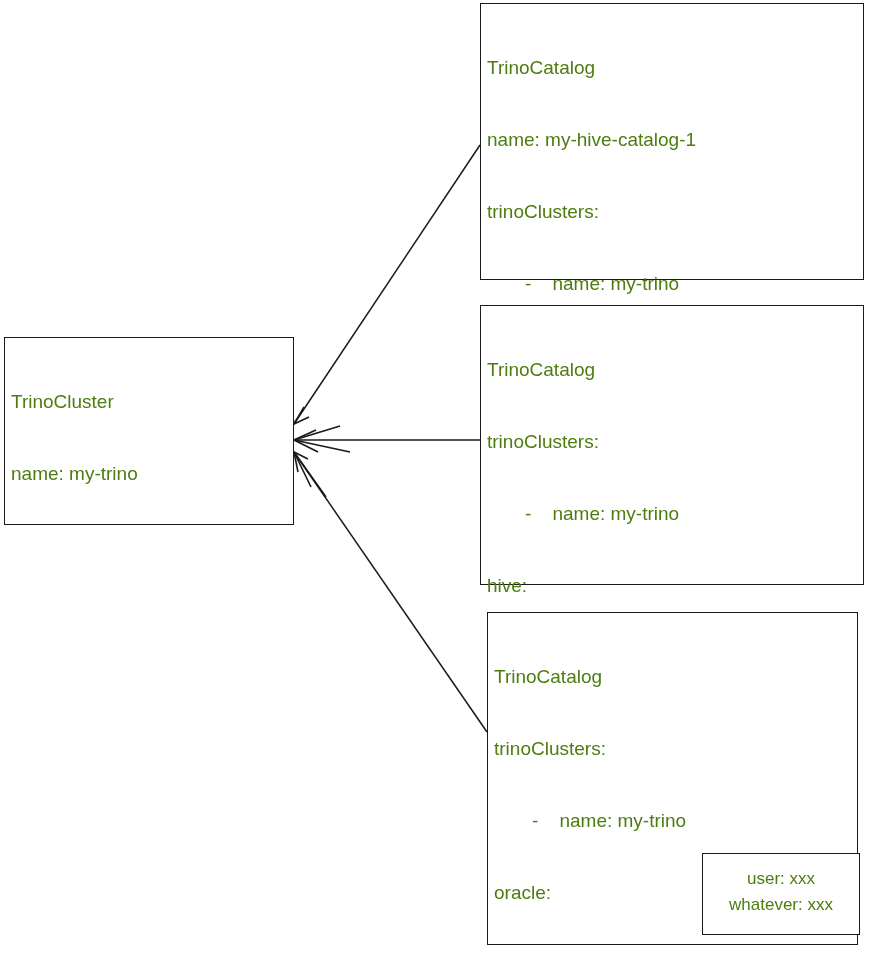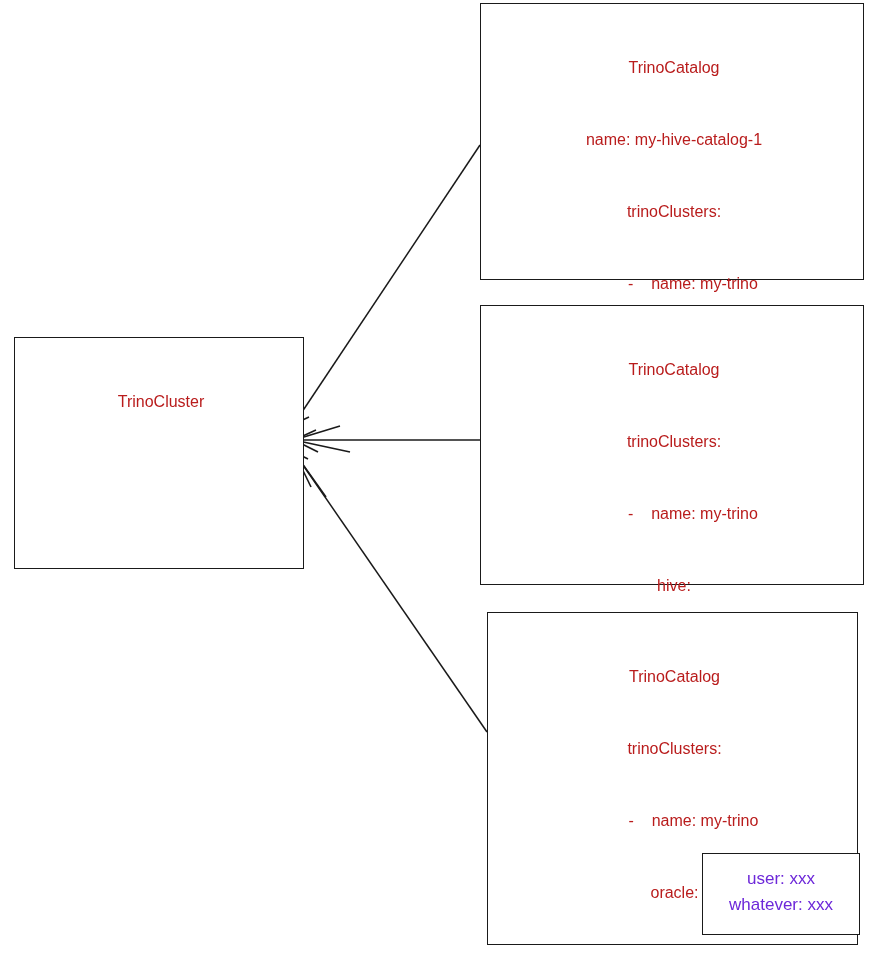--- a/index.html
+++ b/index.html
@@ -36,37 +36,36 @@
     right: 2px;
     font-size: 17px;
     line-height: 24px;
     color: #000000;
     white-space: pre;
   }
   .yaml-line {
     display: block;
     white-space: pre;
     font-family: "Liberation Sans", sans-serif;
-    font-size: 16px;
+    font-size: 19px;
     line-height: 24px;
-    color: #b91c1c;
-    text-align: center;
+    color: #4d7c0f;
   }
   .ind-0 { padding-left: 0px; }
   .ind-dash { padding-left: 2px; margin-left: 36px; }
   .ind-1 { padding-left: 22px; }
   .ind-2 { padding-left: 44px; }
   .ind-3 { padding-left: 66px; }
 
   
   #node-cluster {
-    left: 14px;
+    left: 4px;
     top: 337px;
     width: 290px;
-    height: 232px;
+    height: 188px;
   }
   
   #node-catalog-hive-1 {
     left: 480px;
     top: 3px;
     width: 384px;
     height: 277px;
   }
   
   #node-catalog-hive-2 {
@@ -94,21 +93,21 @@
     position: absolute;
     left: 0;
     right: 0;
     top: 12px;
     text-align: center;
   }
   #node-secret .secret-line {
     display: block;
     font-size: 17px;
     line-height: 26px;
-    color: #6d28d9;
+    color: #4d7c0f;
   }
 </style>
 </head>
 <body>
 
 <div id="canvas">
 
   <svg class="edges" viewBox="0 0 872 954" width="872" height="954" xmlns="http://www.w3.org/2000/svg">
 
     <g>
@@ -137,20 +136,21 @@
     <g>
       <line x1="760" y1="818" x2="784" y2="856" stroke="#1a1a1a" stroke-width="1.5"></line>
       <line x1="784" y1="856" x2="770" y2="829" stroke="#1a1a1a" stroke-width="1.5"></line>
       <line x1="784" y1="856" x2="779" y2="828" stroke="#1a1a1a" stroke-width="1.5"></line>
     </g>
   </svg>
 
   <div class="node" id="node-cluster">
     <div class="node-text">
       <span class="yaml-line ind-0">TrinoCluster</span>
+      <span class="yaml-line ind-0">name: my-trino</span>
     </div>
   </div>
 
   <div class="node" id="node-catalog-hive-1">
     <div class="node-text">
       <span class="yaml-line ind-0">TrinoCatalog</span>
       <span class="yaml-line ind-0">name: my-hive-catalog-1</span>
       <span class="yaml-line ind-0">trinoClusters:</span>
       <span class="yaml-line ind-dash">-    name: my-trino</span>
       <span class="yaml-line ind-0">hive:</span>

